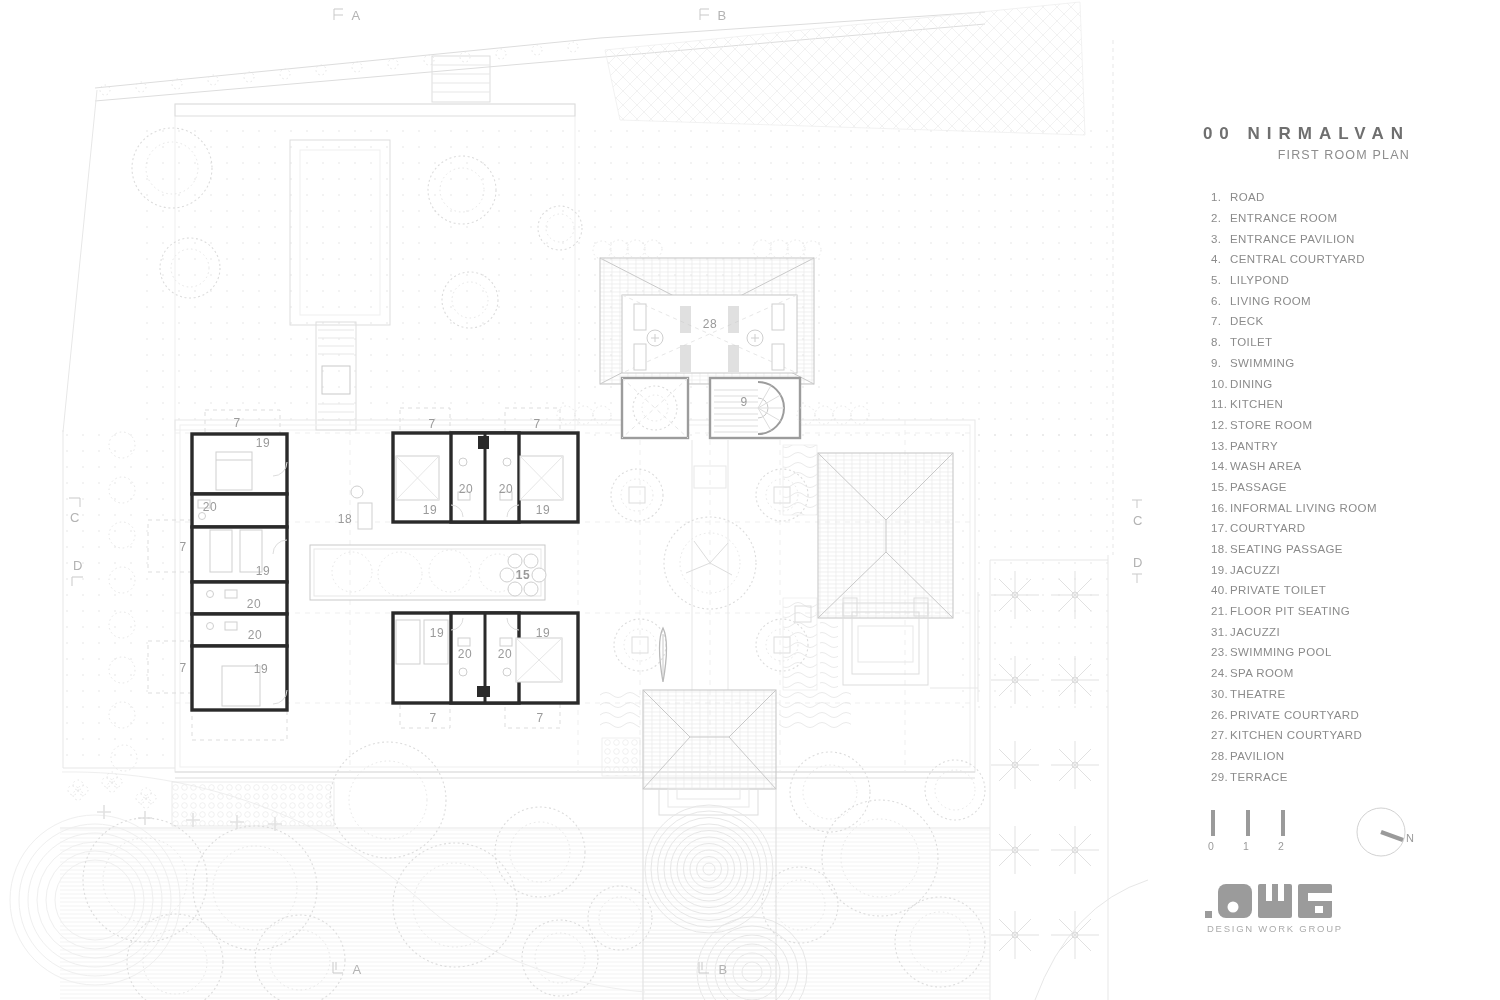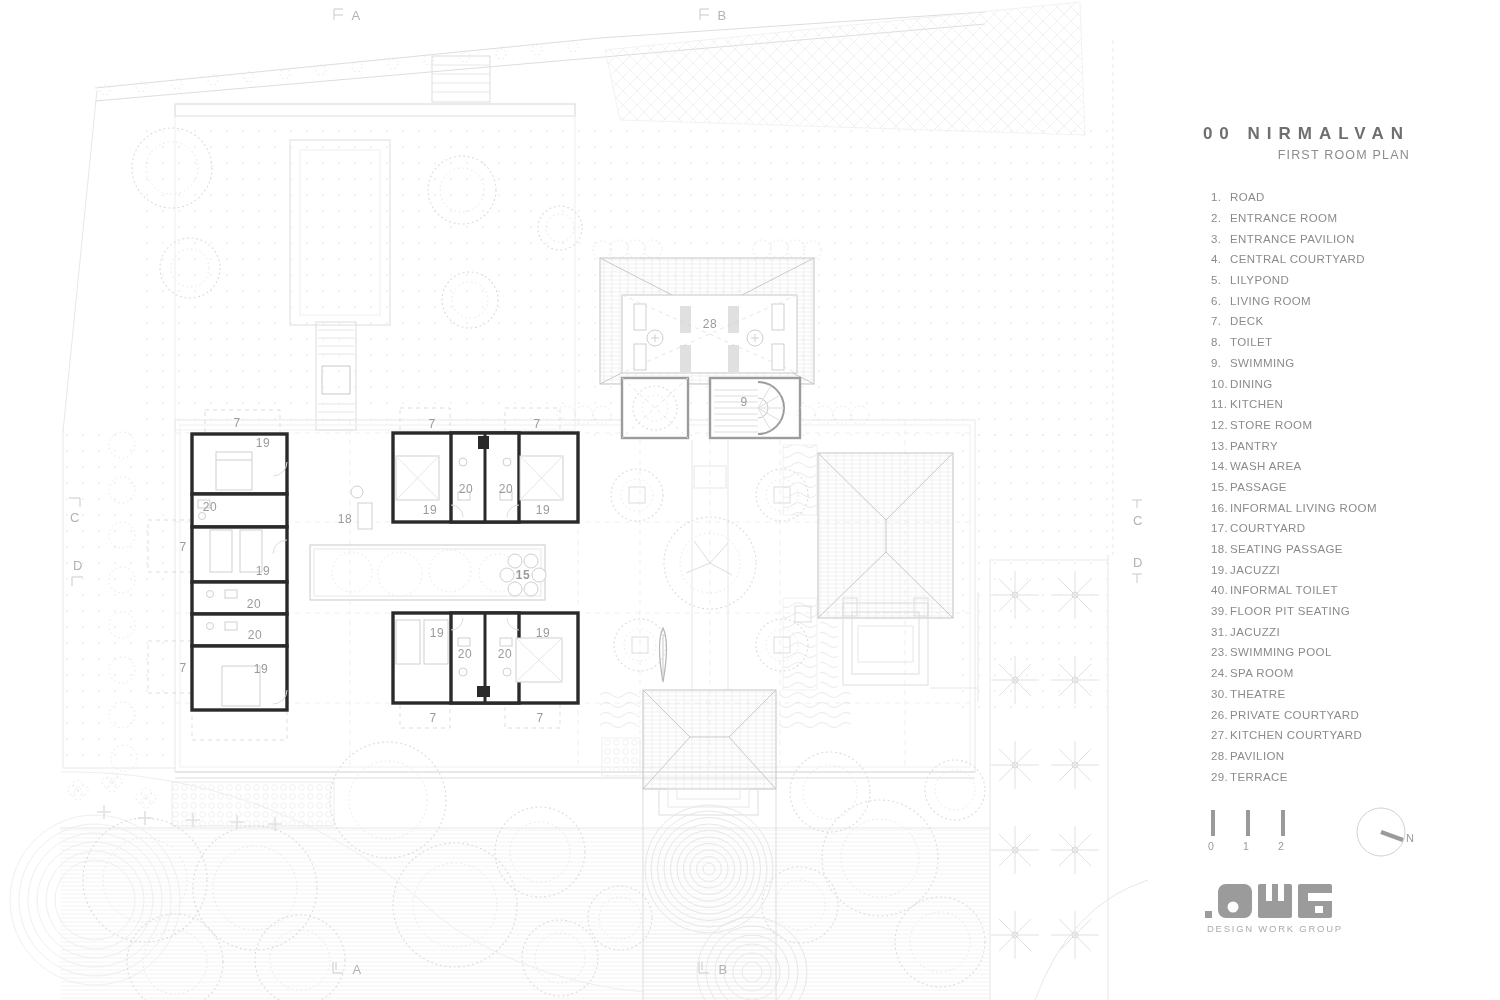--- a/index.html
+++ b/index.html
@@ -564,24 +564,24 @@
         <div class="legend-row">
           <span class="legend-num">18.</span>
           <span class="legend-label">SEATING PASSAGE</span>
         </div>
         <div class="legend-row">
           <span class="legend-num">19.</span>
           <span class="legend-label">JACUZZI</span>
         </div>
         <div class="legend-row">
           <span class="legend-num">40.</span>
-          <span class="legend-label">INFORMAL TOILET</span>
-        </div>
-        <div class="legend-row">
-          <span class="legend-num">39.</span>
+          <span class="legend-label">PRIVATE TOILET</span>
+        </div>
+        <div class="legend-row">
+          <span class="legend-num">21.</span>
           <span class="legend-label">FLOOR PIT SEATING</span>
         </div>
         <div class="legend-row">
           <span class="legend-num">31.</span>
           <span class="legend-label">JACUZZI</span>
         </div>
         <div class="legend-row">
           <span class="legend-num">23.</span>
           <span class="legend-label">SWIMMING POOL</span>
         </div>

